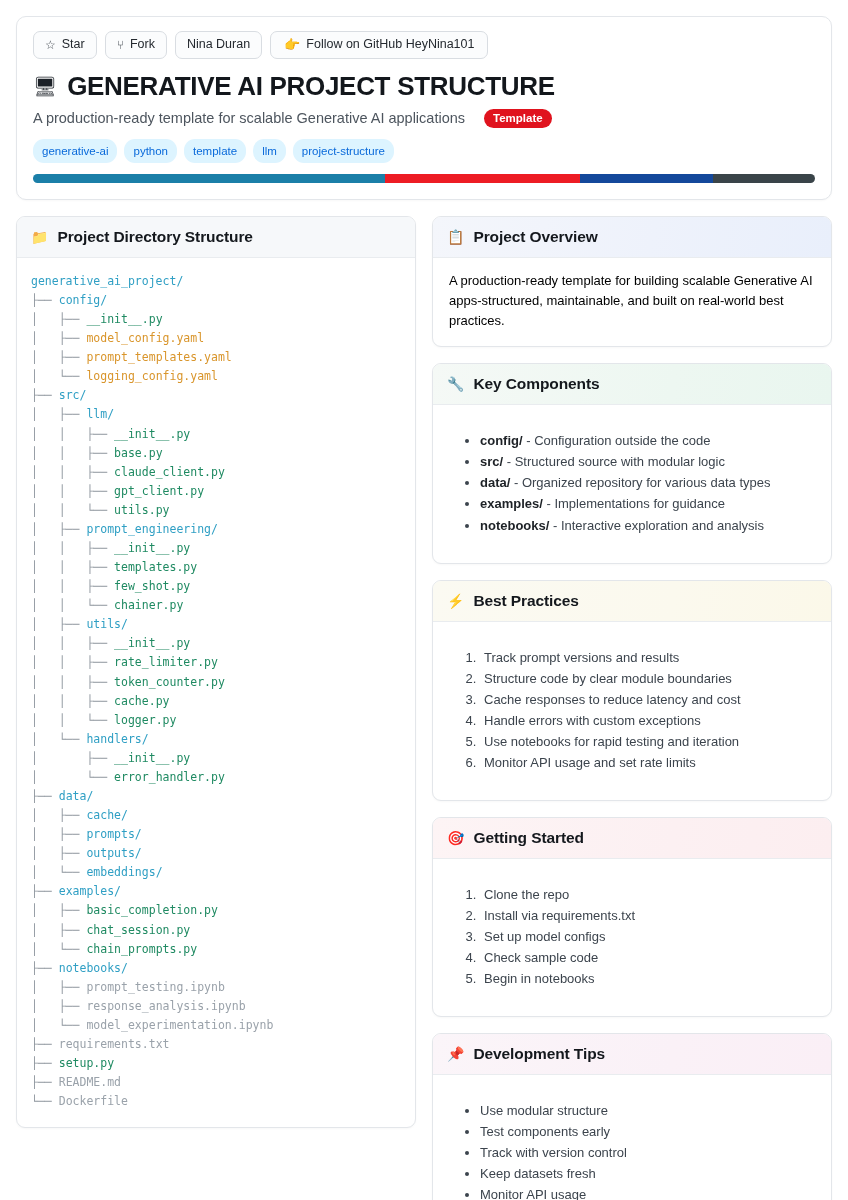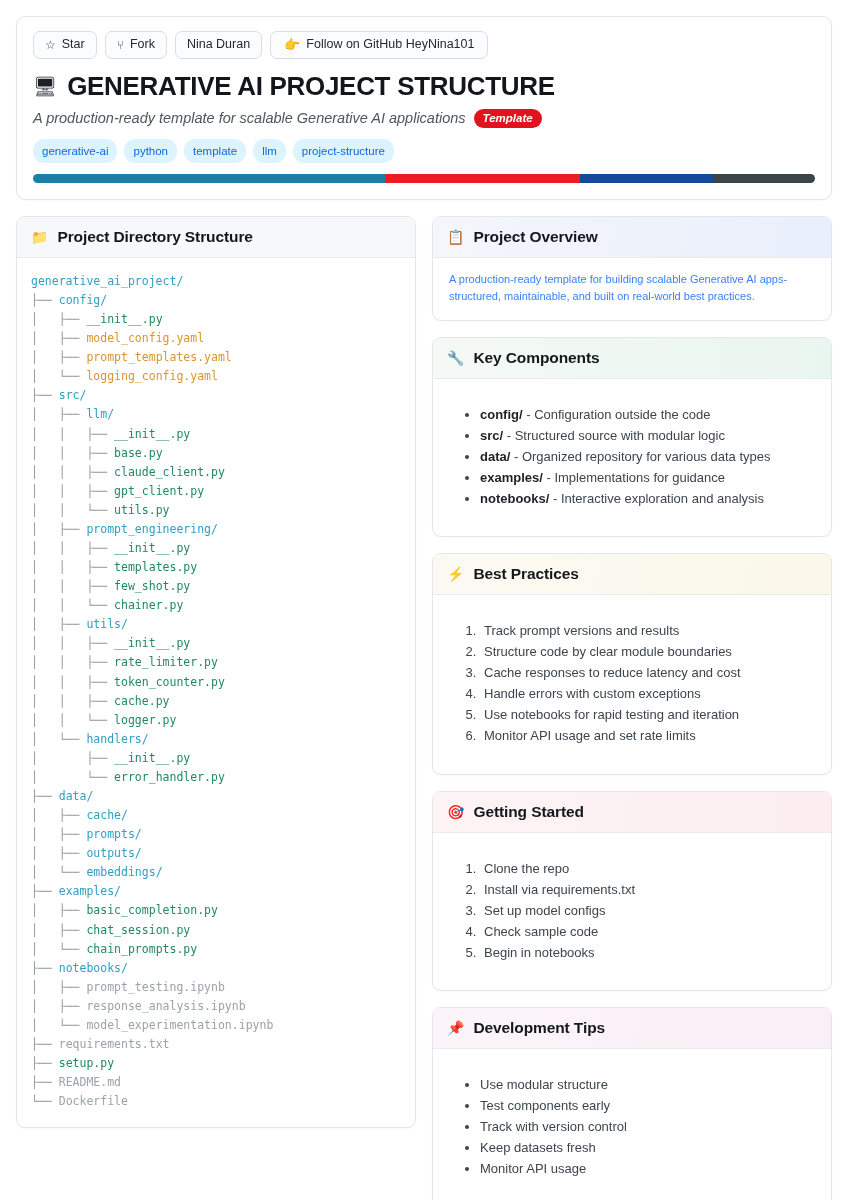--- a/index.html
+++ b/index.html
@@ -64,23 +64,22 @@
     font-size: 26px;
     font-weight: 700;
     letter-spacing: -0.3px;
     color: #13171c;
     line-height: 1.05;
   }
 
   .subtitle-row {
     display: flex;
     align-items: center;
-    gap: 8px;
+    gap: 19px;
     margin-bottom: 11px;
-    font-style: italic;
   }
   .subtitle {
     font-size: 14.5px;
     color: #4d555e;
   }
   .badge-template {
     display: inline-block;
     background: #e0131e;
     color: #ffffff;
     font-size: 11.5px;
@@ -159,22 +158,22 @@
   .tint-plain    { background: #f6f8fa; }
 
   .hi-gray   { color: #8b9299; }
   .hi-bolt   { color: #e08a22; }
   .hi-target { color: #d8284a; }
   .hi-pin    { color: #d8386e; }
   .hi-folder { color: #e7b84b; }
   .hi-dark   { color: #2f353b; }
 
   .overview-text {
-    font-size: 11px;
-    color: #3b82f6;
+    font-size: 13px;
+    color: #000000;
     line-height: 1.55;
   }
 
   
   ul.bul, ol.num {
     margin: 12px;
     padding-left: 19px;
     font-size: 13px;
     color: #3c444d;
     line-height: 1.62;

